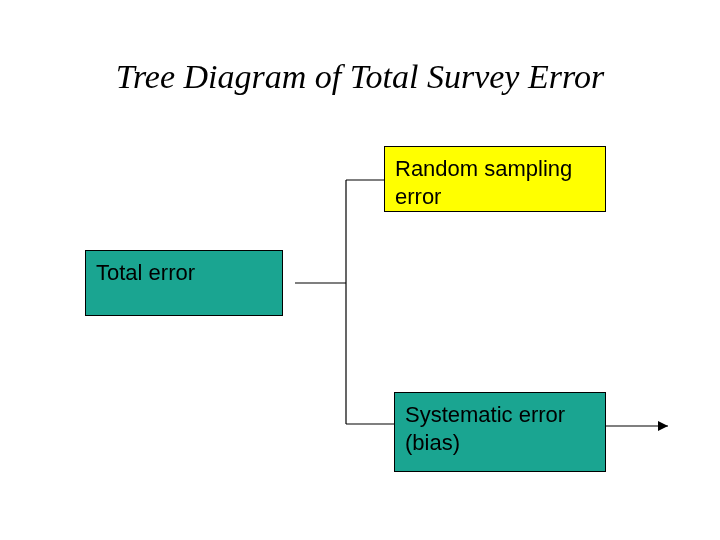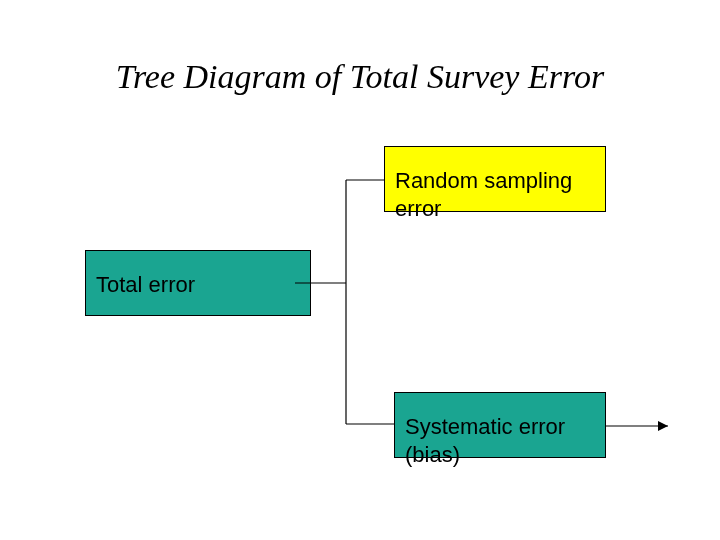--- a/index.html
+++ b/index.html
@@ -18,21 +18,21 @@
     width: 720px;
     text-align: center;
     font-size: 34px;
     color: #000;
     font-weight: normal;
     font-style: italic;
   }
   .box {
     position: absolute;
     border: 1px solid #000;
-    padding: 20px 10px;
+    padding: 8px 10px;
     font-family: Arial, Helvetica, sans-serif;
     font-size: 22px;
     line-height: 1.25;
     color: #000;
   }
   .teal { background: #1aa591; }
   .yellow { background: #ffff00; }
   svg.connectors {
     position: absolute;
     top: 0; left: 0;
@@ -40,25 +40,25 @@
     pointer-events: none;
   }
   .arrowline { stroke: #000; stroke-width: 1.2; fill: none; }
   .arrowhead { fill: #000; }
 </style>
 </head>
 <body>
 
 <div class="title">Tree Diagram of Total Survey Error</div>
 
-<div class="box teal" style="left:85px; top:250px; width:226px; height:66px;">Total error</div>
+<div class="box teal" style="left:85px; top:250px; width:198px; height:66px;">Total error</div>
 
 <div class="box yellow" style="left:384px; top:146px; width:222px; height:66px;">Random sampling error</div>
 
-<div class="box teal" style="left:394px; top:392px; width:212px; height:66px;">Systematic error (bias)</div>
+<div class="box teal" style="left:394px; top:392px; width:212px; height:80px;">Systematic error (bias)</div>
 
 <svg class="connectors" viewBox="0 0 720 540">
 
   <line class="arrowline" x1="295" y1="283" x2="346" y2="283"></line>
 
   <line class="arrowline" x1="346" y1="180" x2="346" y2="424"></line>
 
   <line class="arrowline" x1="346" y1="180" x2="384" y2="180"></line>
 
   <line class="arrowline" x1="346" y1="424" x2="394" y2="424"></line>

